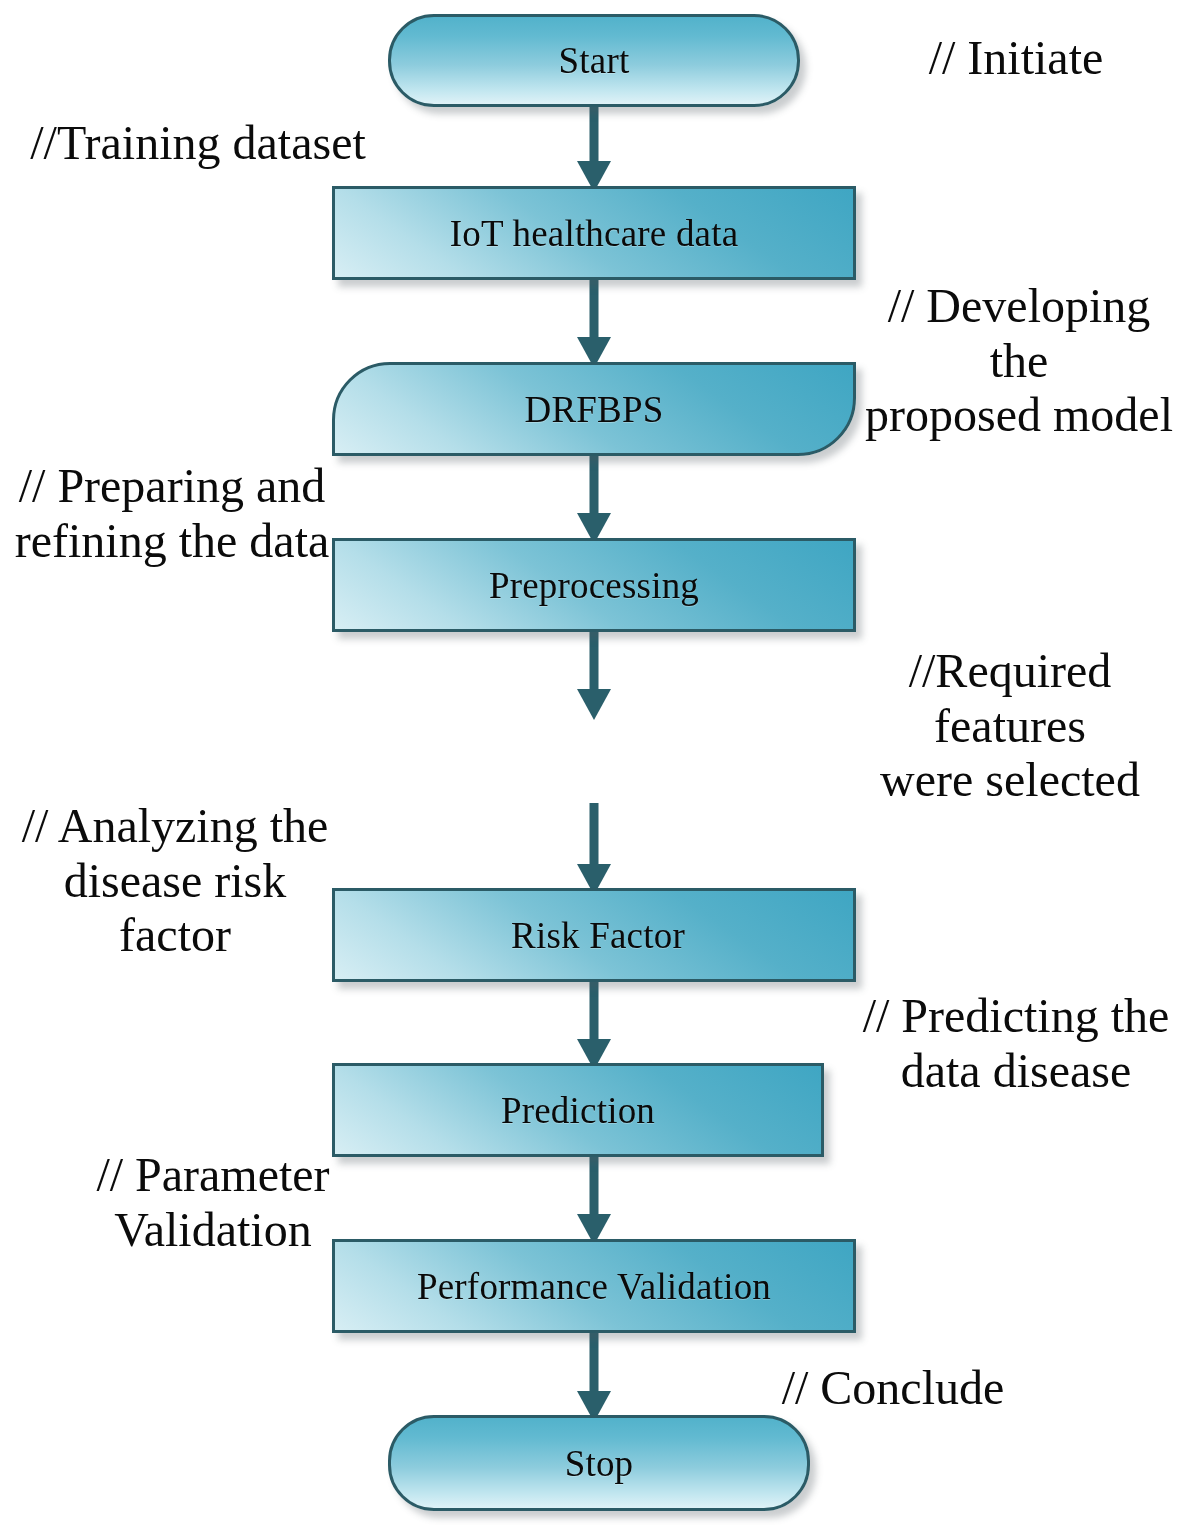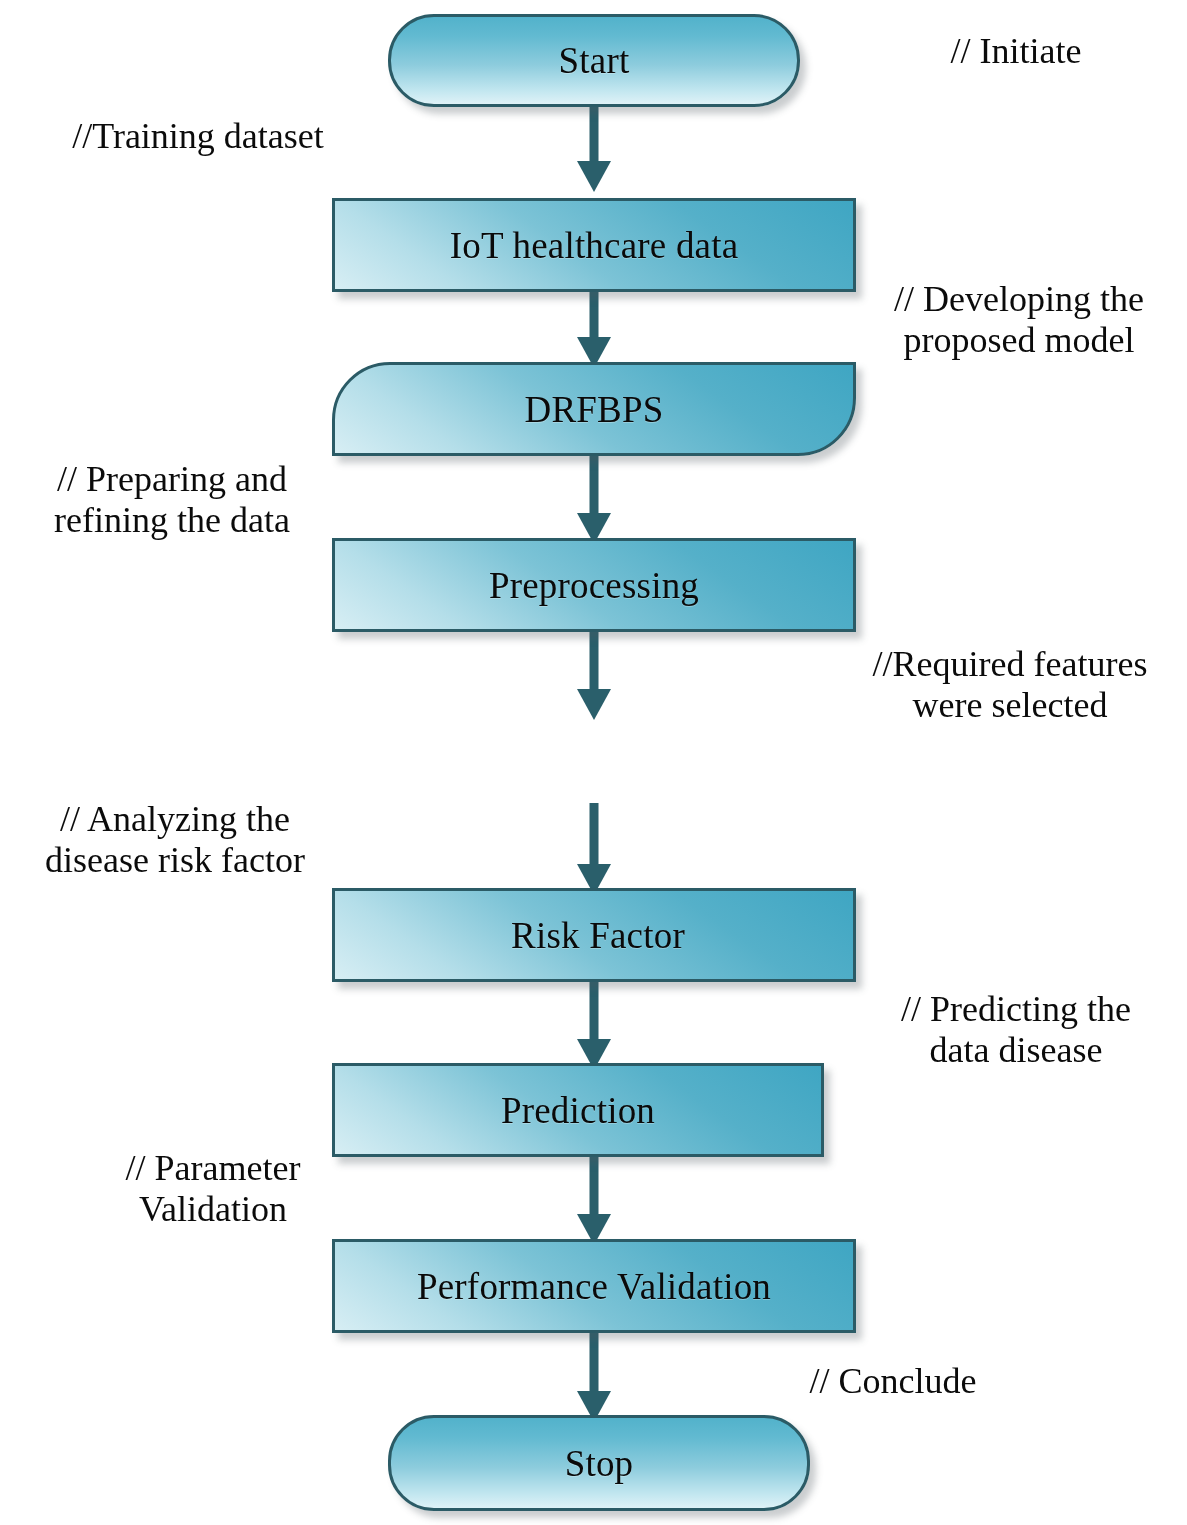--- a/index.html
+++ b/index.html
@@ -77,21 +77,21 @@
     width: 0;
     height: 0;
     border-left: 17px solid transparent;
     border-right: 17px solid transparent;
     border-top: 31px solid #2a5f6b;
   }
 
   
   .annotation {
     position: absolute;
-    font-size: 36px;
+    font-size: 48px;
     line-height: 1.14;
     color: #0b0b0b;
     white-space: pre-line;
     z-index: 4;
   }
   .annotation.left  { text-align: center; }
   .annotation.right { text-align: center; }
 </style>
 </head>
 <body>
@@ -135,21 +135,21 @@
 
   <div class="arrow" style="left:568px; top:1330px; width:52px; height:92px;">
     <div class="shaft" style="height:61px;"></div>
     <div class="head"></div>
   </div>
 
   <div class="node terminator" style="left:388px; top:14px; width:412px; height:93px;">
     <span class="node-label">Start</span>
   </div>
 
-  <div class="node" style="left:332px; top:186px; width:524px; height:94px;margin-top:12px;">
+  <div class="node" style="left:332px; top:186px; width:524px; height:94px;">
     <span class="node-label">IoT healthcare data</span>
   </div>
 
   <div class="node diag" style="left:332px; top:362px; width:524px; height:94px;">
     <span class="node-label">DRFBPS</span>
   </div>
 
   <div class="node" style="left:332px; top:538px; width:524px; height:94px;">
     <span class="node-label">Preprocessing</span>
   </div>

